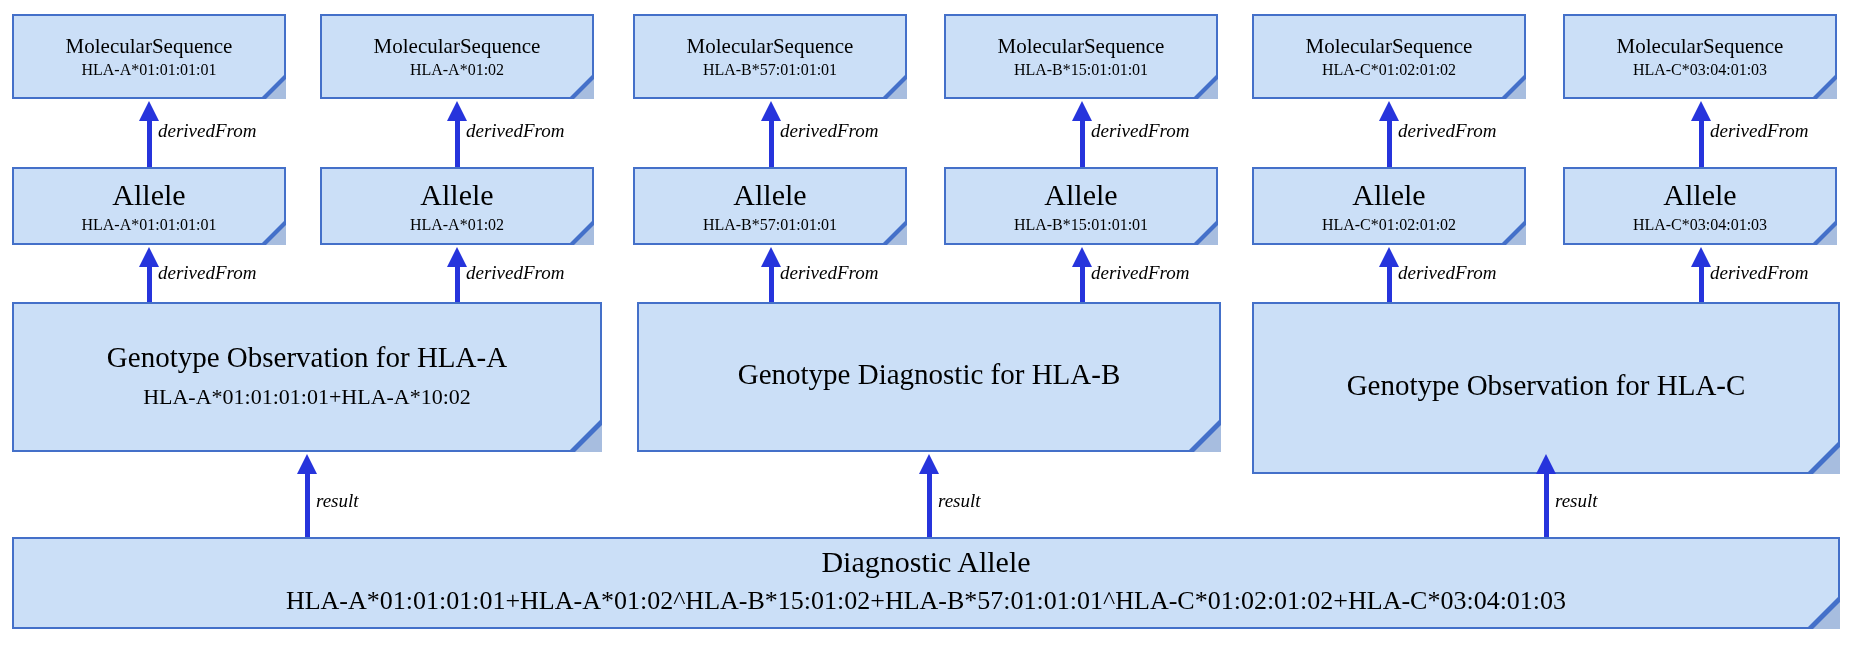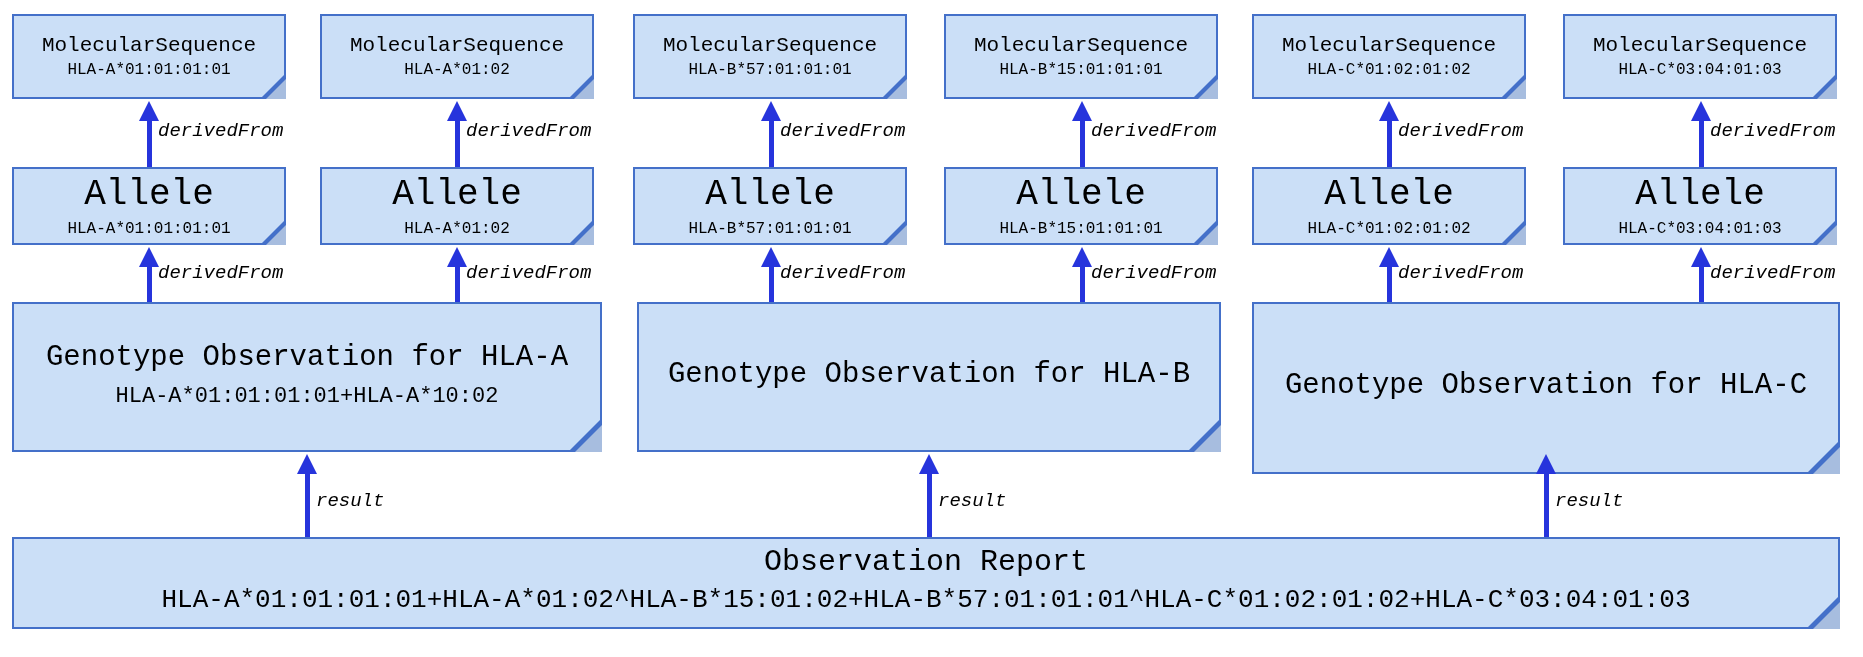--- a/index.html
+++ b/index.html
@@ -6,36 +6,36 @@
     --box-fill:#cbdff7;
     --box-border:#4470c9;
     --arrow:#2634dc;
     --fold-fill:#a7bddf;
     --text:#000000;
     --background:#ffffff;
   }
   html,body{margin:0;padding:0;background:var(--background);}
   #canvas{
     position:relative;width:1863px;height:657px;background:var(--background);
-    font-family:Liberation Mono, monospace;color:var(--text);overflow:hidden;
+    font-family:Liberation Serif, serif;color:var(--text);overflow:hidden;
   }
   .note{
     position:absolute;box-sizing:border-box;
     background:var(--box-fill);border:2px solid var(--box-border);
     display:flex;flex-direction:column;align-items:center;justify-content:center;
     text-align:center;line-height:1.15;
   }
   .fold{position:absolute;right:-2px;bottom:-2px;width:0;height:0;border-style:solid;border-color:transparent;}
   .fold.back{border-width:0 0 26px 26px;border-bottom-color:var(--box-border);}
   .fold.front{border-width:0 0 20px 20px;border-bottom-color:var(--fold-fill);}
   .big .fold.back{border-width:0 0 34px 34px;}
   .big .fold.front{border-width:0 0 27px 27px;}
   .ms-title{font-size:21px;}
   .ms-sub{font-size:16px;margin-top:3px;}
-  .al-title{font-size:36px;}
+  .al-title{font-size:30px;}
   .al-sub{font-size:16px;margin-top:4px;}
   .obs{padding-bottom:4px;}
   .obs-title{font-size:29px;}
   .obs-sub{font-size:22px;margin-top:10px;}
   .report{justify-content:flex-start;padding-top:6px;}
   .rep-title{font-size:30px;}
   .rep-sub{font-size:26px;margin-top:6px;}
   .vline{position:absolute;width:5px;background:var(--arrow);}
   .ahead{position:absolute;width:0;height:0;border-left:10px solid transparent;border-right:10px solid transparent;border-bottom:20px solid var(--arrow);}
   .elabel{position:absolute;font-style:italic;font-size:19px;white-space:nowrap;}
@@ -167,21 +167,21 @@
   <div class="vline" style="left:1699px;top:259px;height:43px"></div>
   <div class="elabel" style="left:1710px;top:262px">derivedFrom</div>
 
   <div class="note big obs" style="left:12px;top:302px;width:590px;height:150px">
     <div class="obs-title">Genotype Observation for HLA-A</div>
     <div class="obs-sub">HLA-A*01:01:01:01+HLA-A*10:02</div>
     <span class="fold back"></span>
       <span class="fold front"></span>
   </div>
   <div class="note big obs" style="left:637px;top:302px;width:584px;height:150px">
-    <div class="obs-title">Genotype Observation for HLA-B</div>
+    <div class="obs-title">Genotype Diagnostic for HLA-B</div>
     <span class="fold back"></span>
       <span class="fold front"></span>
   </div>
   <div class="note big obs" style="left:1252px;top:302px;width:588px;height:172px">
     <div class="obs-title">Genotype Observation for HLA-C</div>
     <span class="fold back"></span>
       <span class="fold front"></span>
   </div>
 
   <div class="ahead" style="left:297px;top:454px"></div>
@@ -190,19 +190,19 @@
 
   <div class="ahead" style="left:919px;top:454px"></div>
   <div class="vline" style="left:927px;top:466px;height:71px"></div>
   <div class="elabel" style="left:938px;top:490px">result</div>
 
   <div class="ahead" style="left:1536px;top:454px"></div>
   <div class="vline" style="left:1544px;top:466px;height:71px"></div>
   <div class="elabel" style="left:1555px;top:490px">result</div>
 
   <div class="note big report" style="left:12px;top:537px;width:1828px;height:92px">
-    <div class="rep-title">Observation Report</div>
+    <div class="rep-title">Diagnostic Allele</div>
     <div class="rep-sub">HLA-A*01:01:01:01+HLA-A*01:02^HLA-B*15:01:02+HLA-B*57:01:01:01^HLA-C*01:02:01:02+HLA-C*03:04:01:03</div>
     <span class="fold back"></span>
       <span class="fold front"></span>
   </div>
 
 </div>
 
 </body></html>

